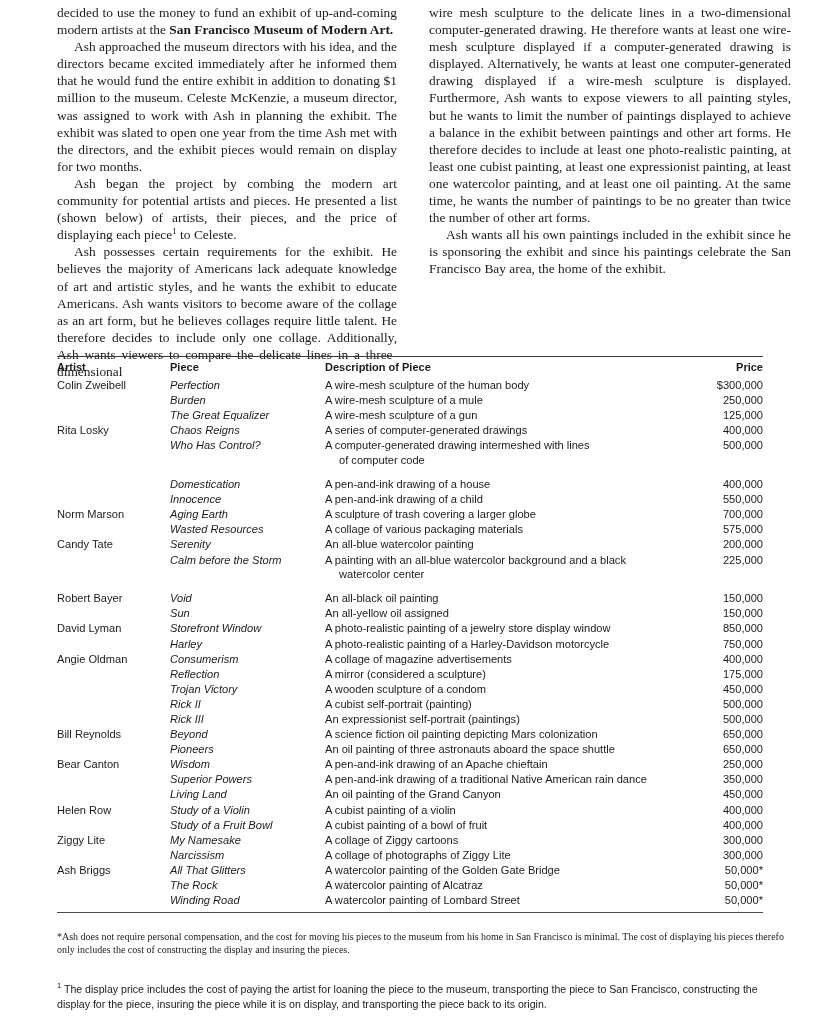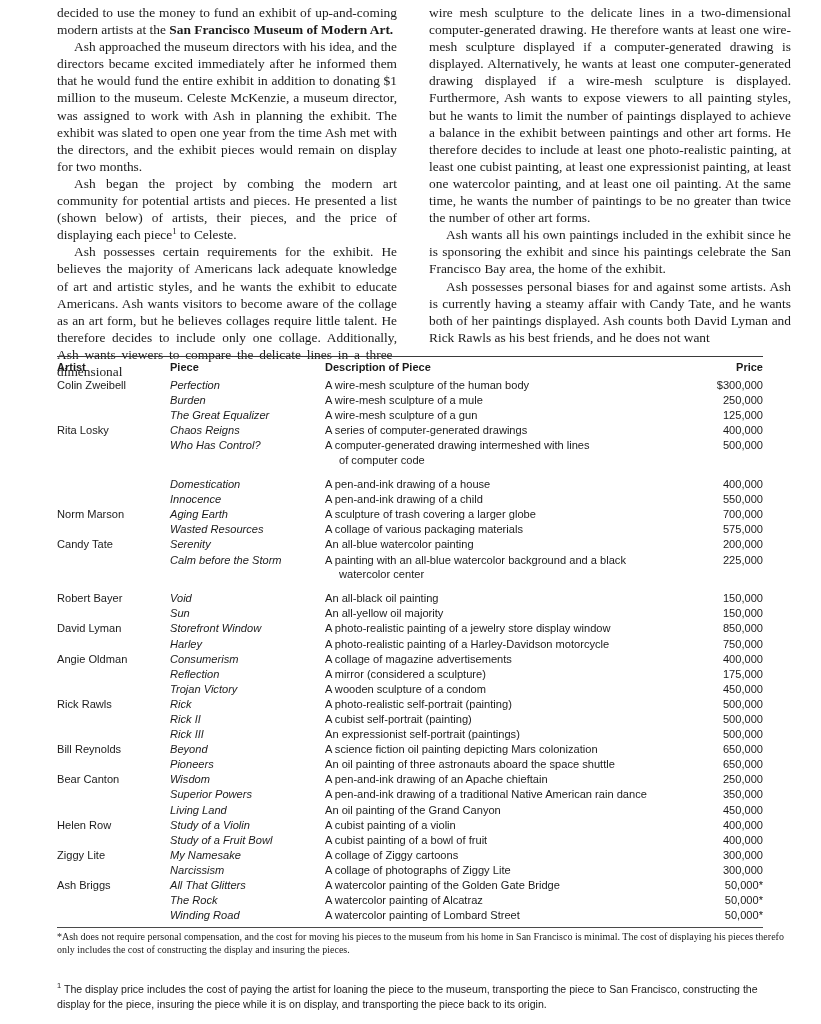--- a/index.html
+++ b/index.html
@@ -144,21 +144,20 @@
     <div class="col col-left">
       <p class="noindent"><span>decided to use the money to fund an exhibit of up-and-coming modern artists at the </span><b>San Francisco Museum of Modern Art.</b></p>
       <p>Ash approached the museum directors with his idea, and the directors became excited immediately after he informed them that he would fund the entire exhibit in addition to donating $1 million to the museum. Celeste McKenzie, a museum director, was assigned to work with Ash in planning the exhibit. The exhibit was slated to open one year from the time Ash met with the directors, and the exhibit pieces would remain on display for two months.</p>
       <p><span>Ash began the project by combing the modern art community for potential artists and pieces. He presented a list (shown below) of artists, their pieces, and the price of displaying each piece</span><span class="fnref">1</span><span> to Celeste.</span></p>
       <p>Ash possesses certain requirements for the exhibit. He believes the majority of Americans lack adequate knowledge of art and artistic styles, and he wants the exhibit to educate Americans. Ash wants visitors to become aware of the collage as an art form, but he believes collages require little talent. He therefore decides to include only one collage. Additionally, Ash wants viewers to compare the delicate lines in a three-dimensional</p>
     </div>
 
     <div class="col col-right">
       <p class="noindent">wire mesh sculpture to the delicate lines in a two-dimensional computer-generated drawing. He therefore wants at least one wire-mesh sculpture displayed if a computer-generated drawing is displayed. Alternatively, he wants at least one computer-generated drawing displayed if a wire-mesh sculpture is displayed. Furthermore, Ash wants to expose viewers to all painting styles, but he wants to limit the number of paintings displayed to achieve a balance in the exhibit between paintings and other art forms. He therefore decides to include at least one photo-realistic painting, at least one cubist painting, at least one expressionist painting, at least one watercolor painting, and at least one oil painting. At the same time, he wants the number of paintings to be no greater than twice the number of other art forms.</p>
       <p>Ash wants all his own paintings included in the exhibit since he is sponsoring the exhibit and since his paintings celebrate the San Francisco Bay area, the home of the exhibit.</p>
-      <p>Ash possesses personal biases for and against some artists. Ash is currently having a steamy affair with Candy Tate, and he wants both of her paintings displayed. Ash counts both David Lyman and Rick Rawls as his best friends, and he does not want</p>
     </div>
 
   </div>
 
   <div class="table-wrap">
     <div class="rule"></div>
     <table class="artlist">
       <thead>
         <tr>
           <th class="artist-h">Artist</th>
@@ -242,21 +241,21 @@
           </tr>
           <tr class="r">
             <td class="artist">Robert Bayer</td>
             <td class="piece">Void</td>
             <td class="desc"><span>An all-black oil painting</span></td>
             <td class="price">150,000</td>
           </tr>
           <tr class="r">
             <td class="artist"></td>
             <td class="piece">Sun</td>
-            <td class="desc"><span>An all-yellow oil majority</span></td>
+            <td class="desc"><span>An all-yellow oil assigned</span></td>
             <td class="price">150,000</td>
           </tr>
           <tr class="r">
             <td class="artist">David Lyman</td>
             <td class="piece">Storefront Window</td>
             <td class="desc"><span>A photo-realistic painting of a jewelry store display window</span></td>
             <td class="price">850,000</td>
           </tr>
           <tr class="r">
             <td class="artist"></td>
@@ -276,26 +275,20 @@
             <td class="desc"><span>A mirror (considered a sculpture)</span></td>
             <td class="price">175,000</td>
           </tr>
           <tr class="r">
             <td class="artist"></td>
             <td class="piece">Trojan Victory</td>
             <td class="desc"><span>A wooden sculpture of a condom</span></td>
             <td class="price">450,000</td>
           </tr>
           <tr class="r">
-            <td class="artist">Rick Rawls</td>
-            <td class="piece">Rick</td>
-            <td class="desc"><span>A photo-realistic self-portrait (painting)</span></td>
-            <td class="price">500,000</td>
-          </tr>
-          <tr class="r">
             <td class="artist"></td>
             <td class="piece">Rick II</td>
             <td class="desc"><span>A cubist self-portrait (painting)</span></td>
             <td class="price">500,000</td>
           </tr>
           <tr class="r">
             <td class="artist"></td>
             <td class="piece">Rick III</td>
             <td class="desc"><span>An expressionist self-portrait (paintings)</span></td>
             <td class="price">500,000</td>

